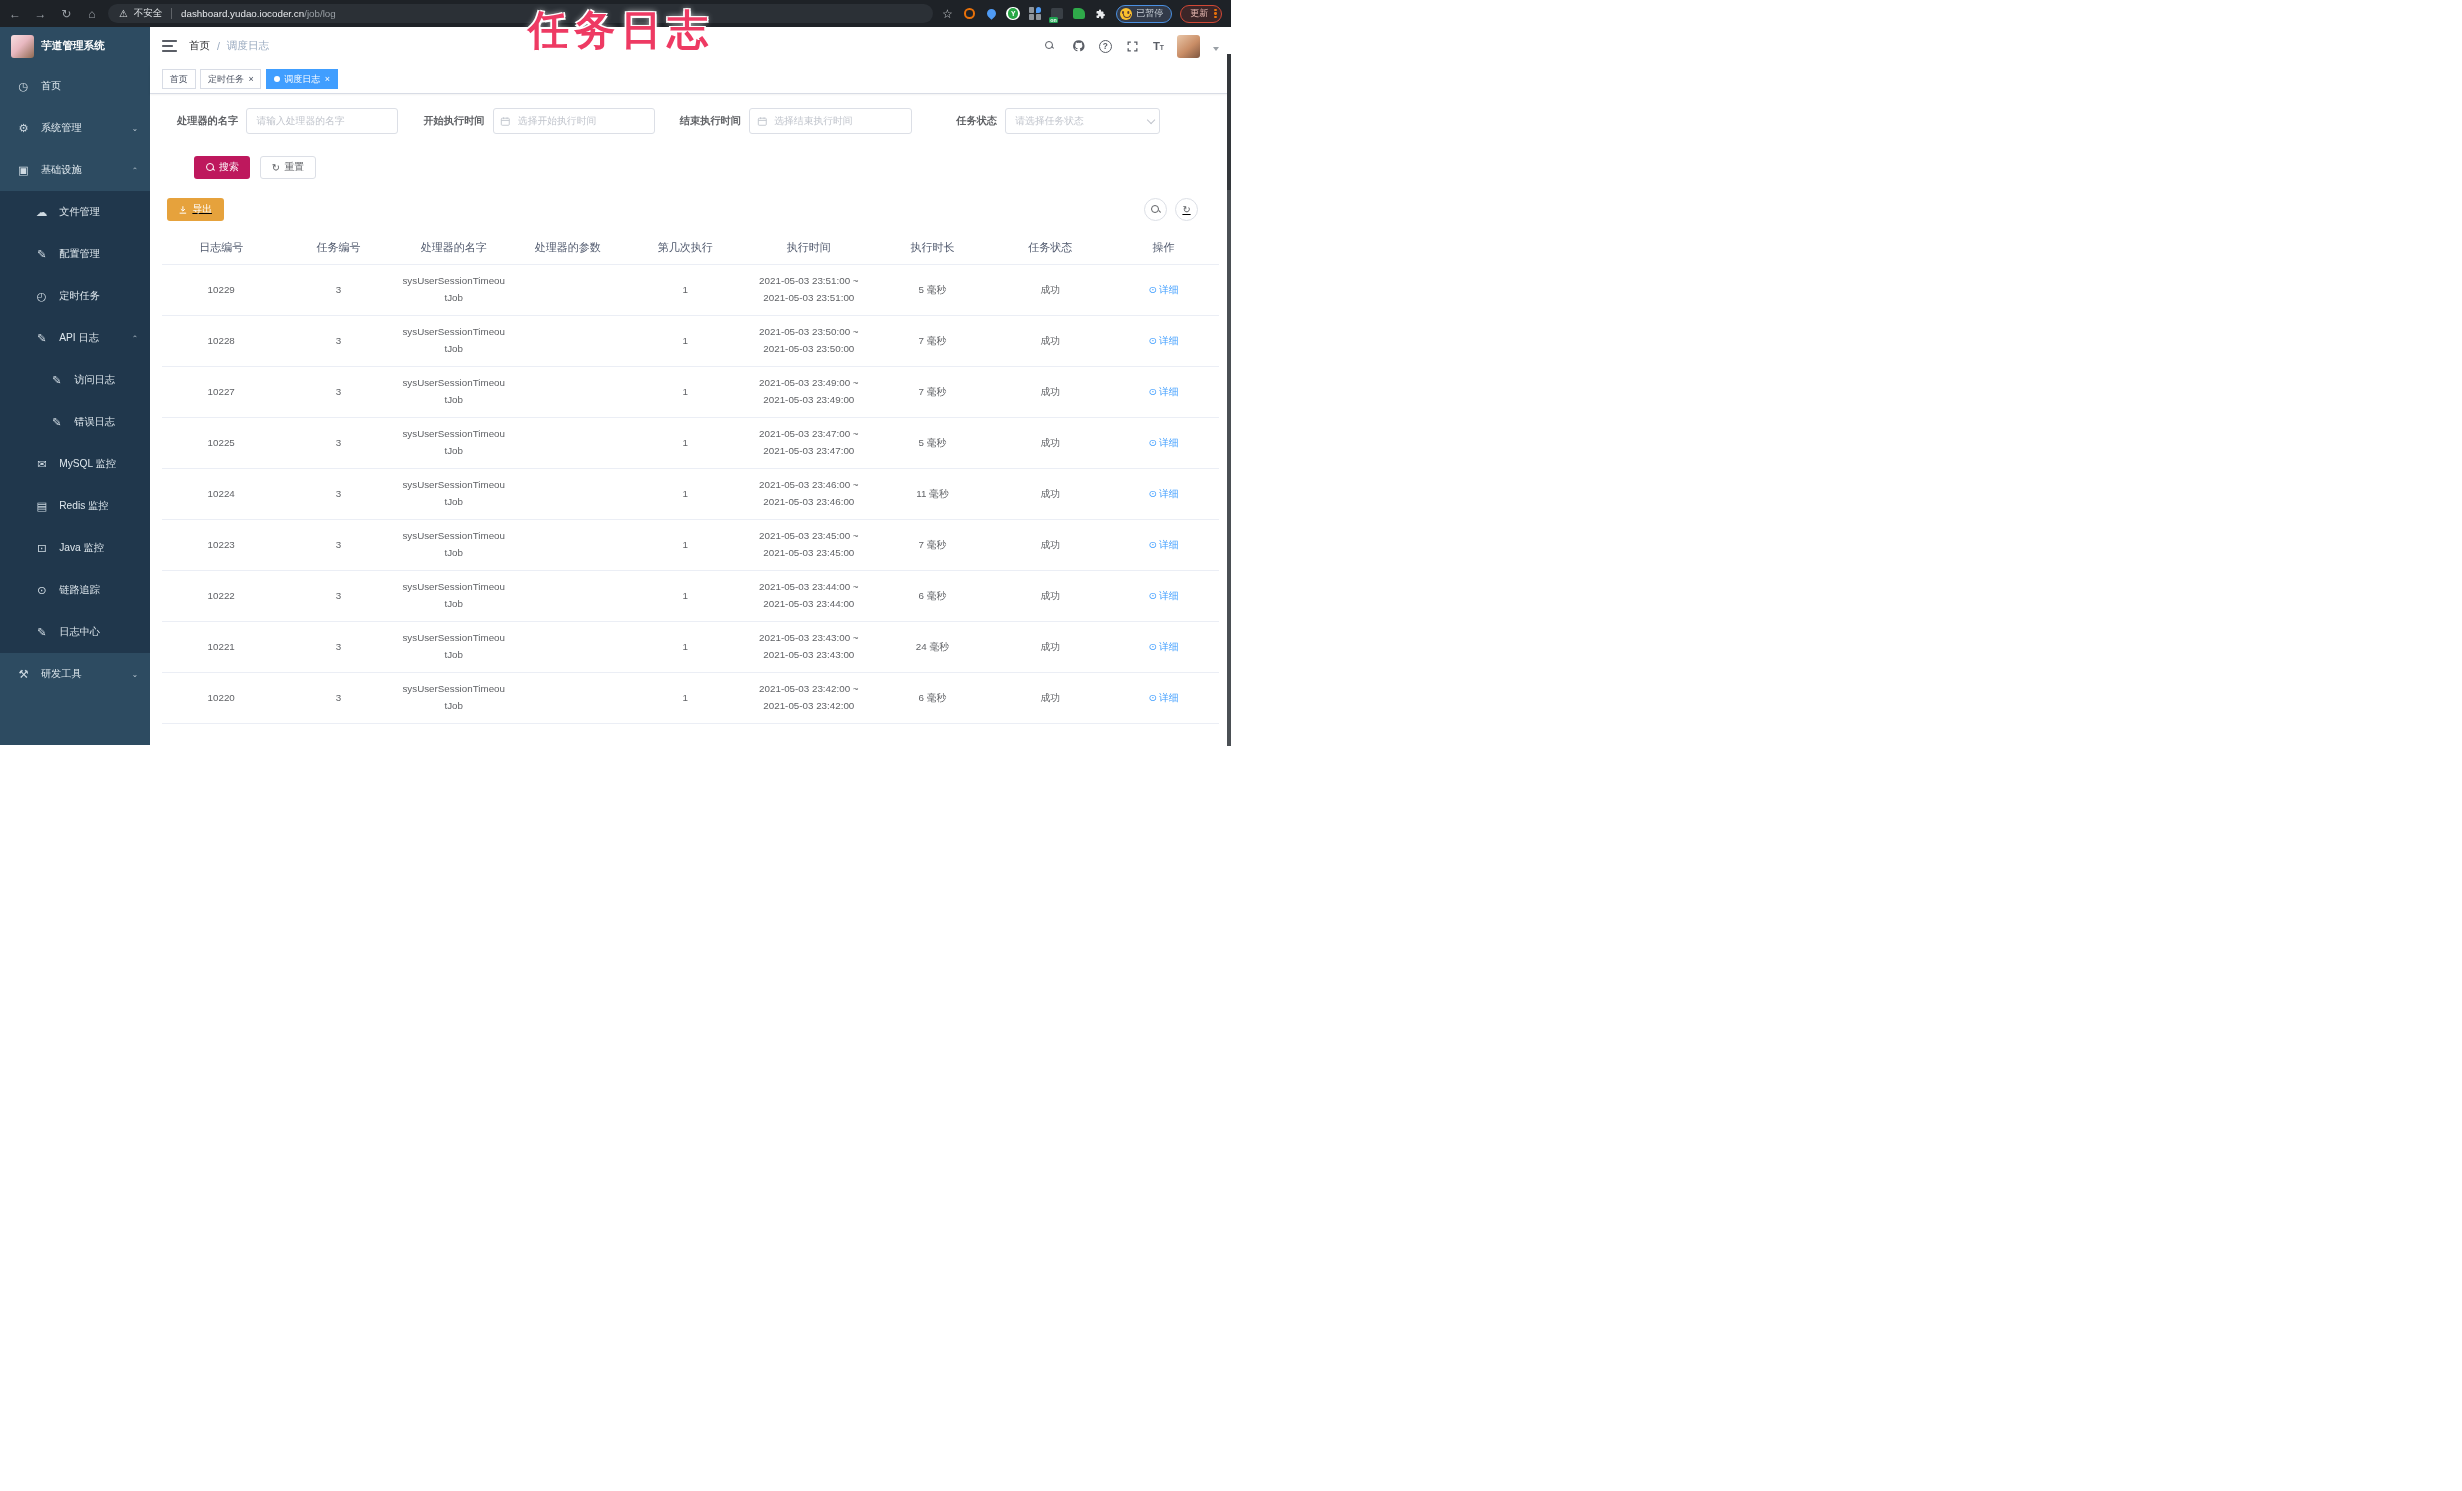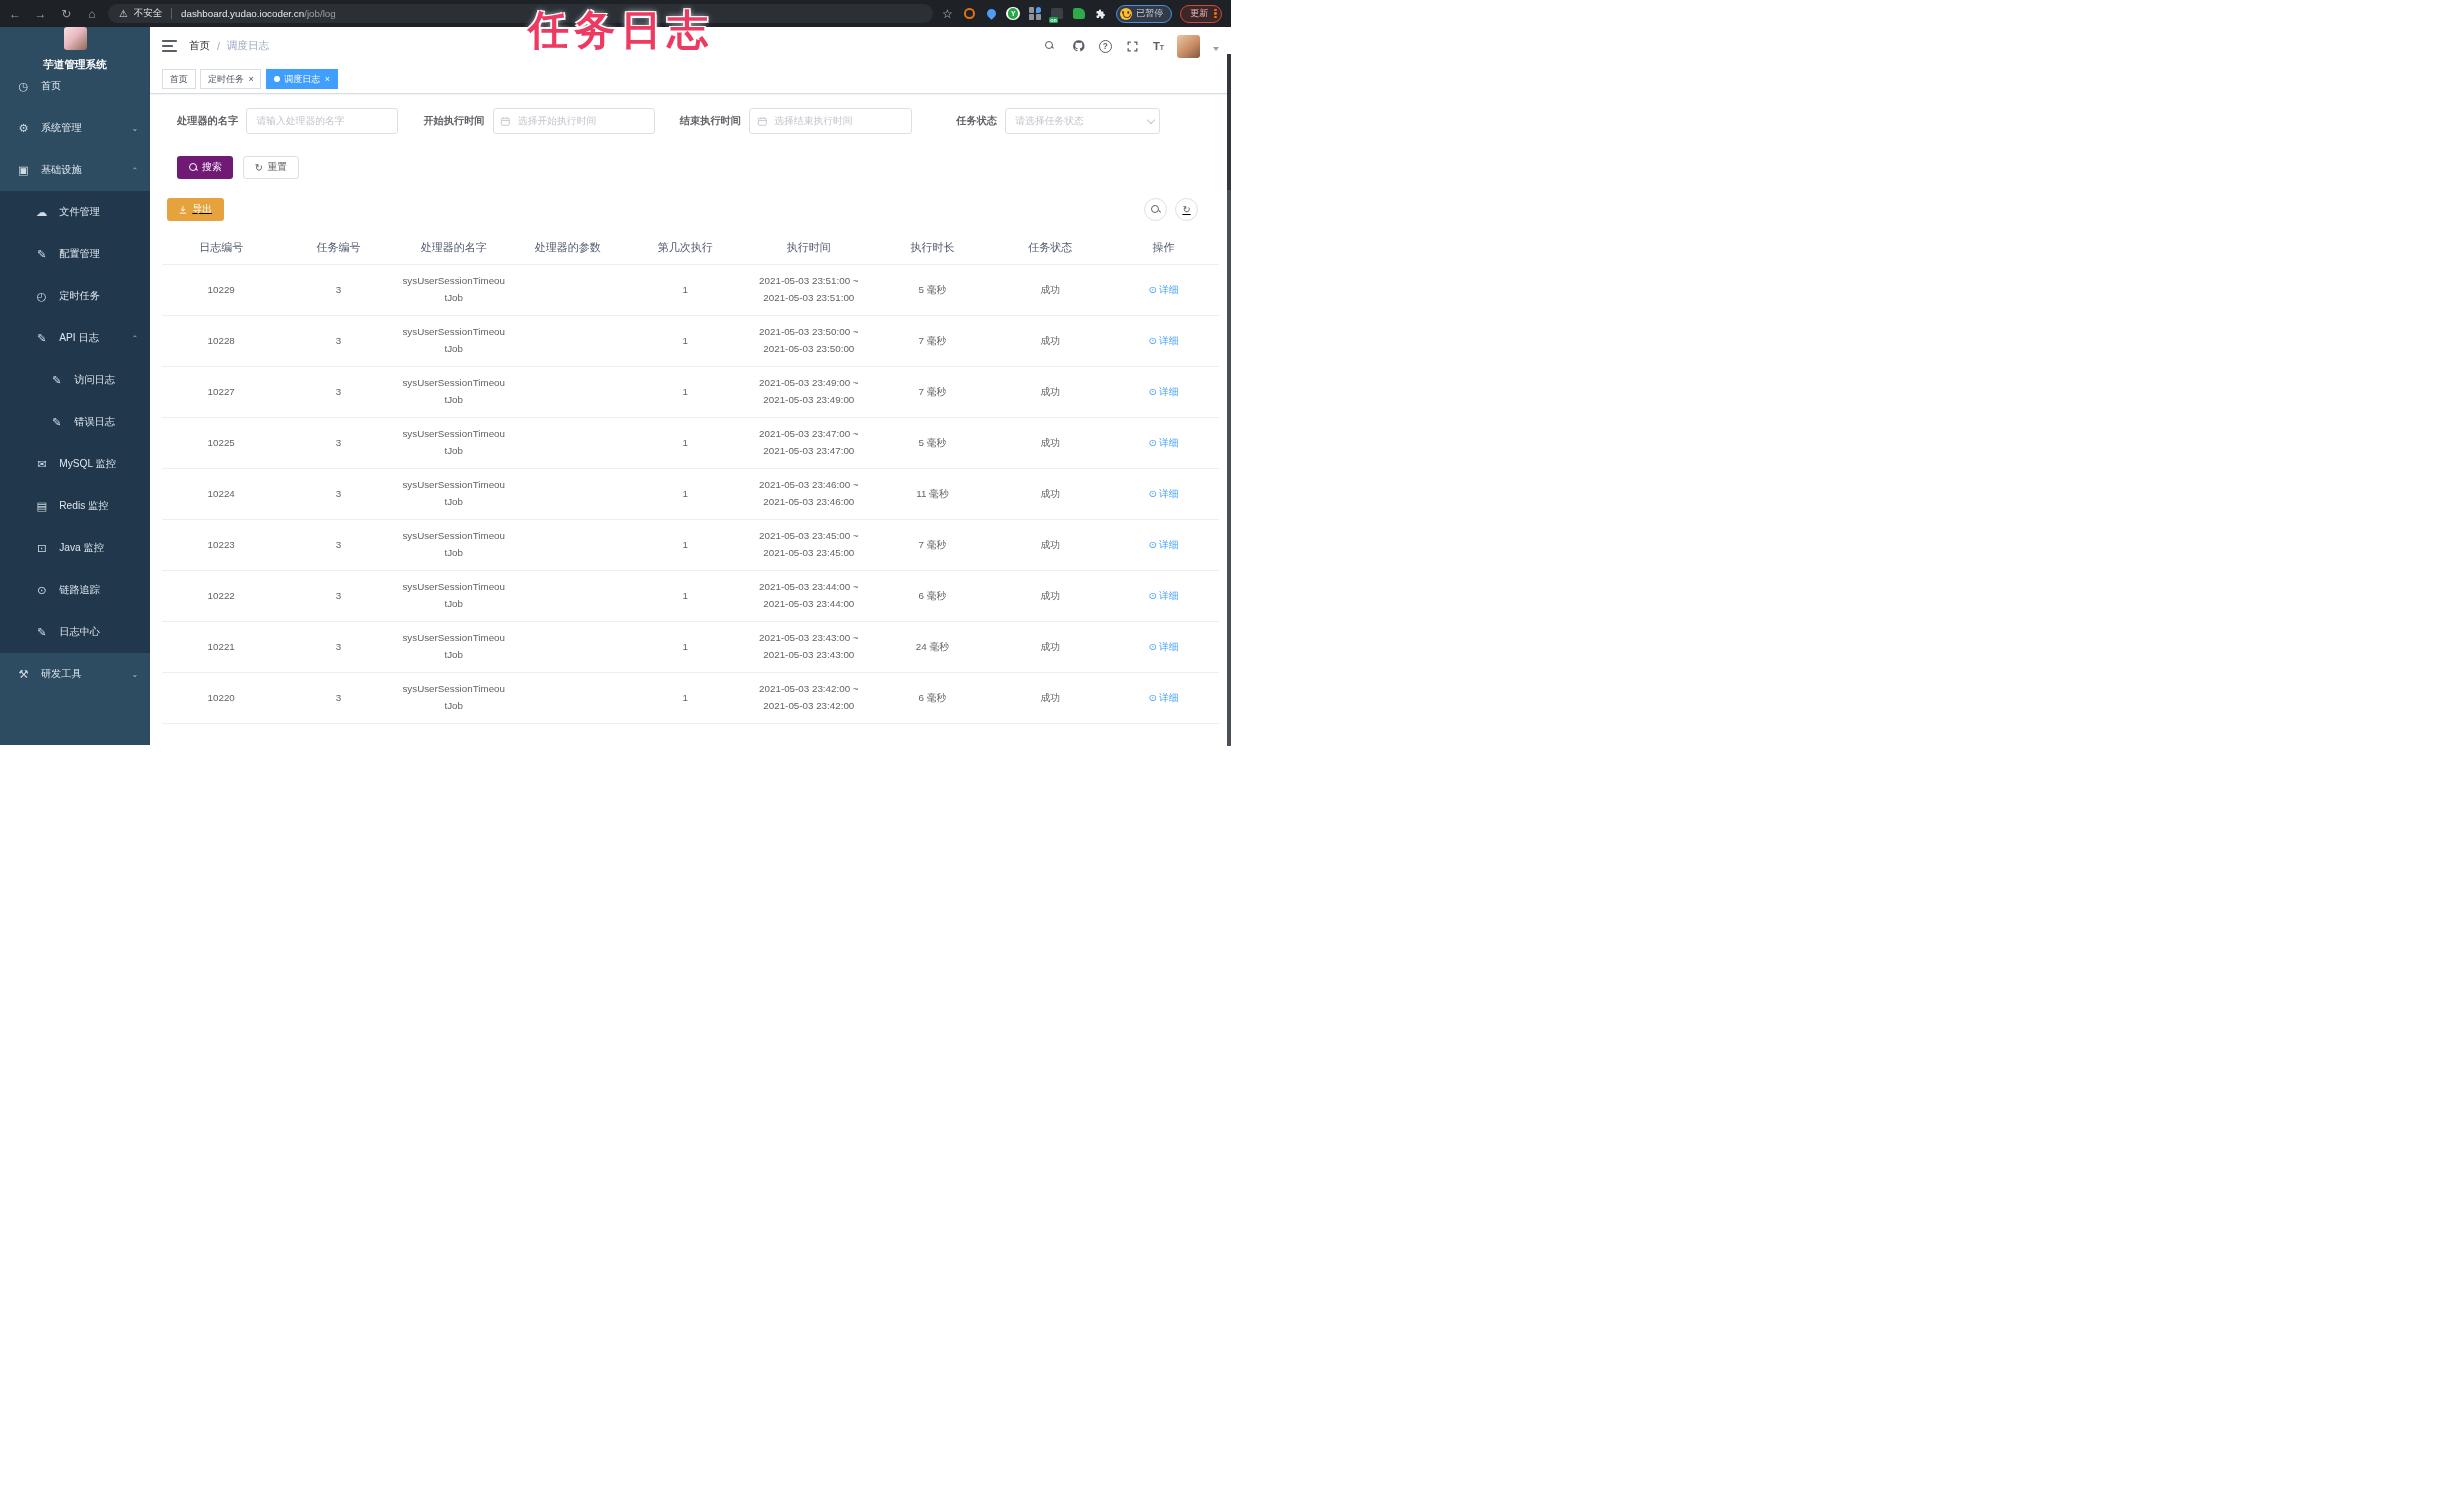--- a/index.html
+++ b/index.html
@@ -32,21 +32,21 @@
   .emoji-face::before { content:""; position:absolute; left:2.3px; top:3.8px; width:2.3px; height:2.3px; background:#5d4037; border-radius:50%; box-shadow:5.3px 0 0 #5d4037; }
   .emoji-face::after { content:""; position:absolute; left:3px; top:6px; width:6px; height:3.8px; border:1.1px solid #5d4037; border-top:none; border-radius:0 0 6px 6px; }
   .update-group { display:flex; align-items:center; gap:6px; height:18px; padding:0 4.5px 0 9px; border:1.5px solid #d14836; border-radius:9.8px; background:#3c2628; flex:none; }
   .update-label { color:#e8b9b2; font-size:9px; }
   .kebab { display:flex; flex-direction:column; gap:1.5px; }
   .kebab i { width:2.3px; height:2.3px; border-radius:50%; background:#e8710a; }
 
   
   .app { display:flex; height:718px; position:relative; }
   .sidebar { width:150px; flex:none; background:#2d4b61; color:#dfe8ee; overflow:hidden; }
-  .logo-row { height:38px; display:flex; align-items:center; gap:7.6px; padding:0 10.6px;flex-direction:column; }
+  .logo-row { height:38px; display:flex; align-items:center; gap:7.6px; padding:0 10.6px; }
   .logo-img { width:23px; height:23px; border-radius:3px; background:linear-gradient(135deg,#f7dfe2 0%,#e8b8c0 45%,#8f6a52 100%); flex:none; }
   .logo-title { font-size:10.6px; font-weight:bold; color:#fff; white-space:nowrap; }
   .side-item { height:42px; display:flex; align-items:center; gap:10.6px; padding:0 12px 0 16.7px; font-size:10.2px; cursor:pointer; }
   .side-item .mi { width:13.6px; text-align:center; font-size:11.4px; color:#cfdae2; flex:none; }
   .side-item .lbl { flex:1; white-space:nowrap; }
   .side-item .chev { font-size:7.6px; color:#bccad4; }
   .side-sub { background:#20374c; }
   .side-sub .side-item { padding-left:35px; height:42px; }
   .side-sub .side-item.lv3 { padding-left:50px; }
 
@@ -82,21 +82,21 @@
   .f-input input { height:26.5px; border:0.8px solid #dcdfe6; border-radius:3px; font-size:9.8px; color:#606266; padding:0 9px; outline:none; width:100%; font-family:inherit; }
   .f-input input::placeholder { color:#c0c4cc; }
   .f-input.with-ico input { padding-left:24px; }
   .cal-ico { position:absolute; left:7.6px; color:#c0c4cc; }
   .sel-chev { position:absolute; right:7.6px; width:6px; height:6px; border-right:1.2px solid #c0c4cc; border-bottom:1.2px solid #c0c4cc; transform:rotate(45deg) translateY(-1.5px); }
   .gap33 { width:25px; flex:none; }
   .gap58 { width:44px; flex:none; }
 
   .btn-row { display:flex; gap:9.8px; padding-left:15px; margin-top:22px; }
   .btn { height:23px; display:flex; align-items:center; gap:4.5px; padding:0 10.6px; border-radius:3px; font-size:9.8px; cursor:pointer; border:0.8px solid transparent; }
-  .btn-primary { background:#701a75; color:#fff; }
+  .btn-primary { background:#be185d; color:#fff;margin-left:17px; }
   .btn-plain { background:#fff; border-color:#dcdfe6; color:#606266; }
   .btn-warning { background:#e6a23c; color:#fff; }
   .export-row { display:flex; align-items:center; margin-top:19px; padding-left:4.5px;text-decoration:underline; }
   .tool-circles { margin-left:auto; display:flex; gap:7.6px; padding-right:21px; }
   .circ { width:23px; height:23px; border:0.8px solid #dcdfe6; border-radius:50%; display:flex; align-items:center; justify-content:center; color:#606266; font-size:9.8px; cursor:pointer; background:#fff; }
 
   
   .mag { position:relative; width:9px; height:9px; flex:none; }
   .mag::before { content:""; position:absolute; left:0; top:0; width:6px; height:6px; border:1.2px solid currentColor; border-radius:50%; }
   .mag::after { content:""; position:absolute; left:6.4px; top:6.4px; width:3.4px; height:1.2px; background:currentColor; transform:rotate(45deg); border-radius:0.8px; }

